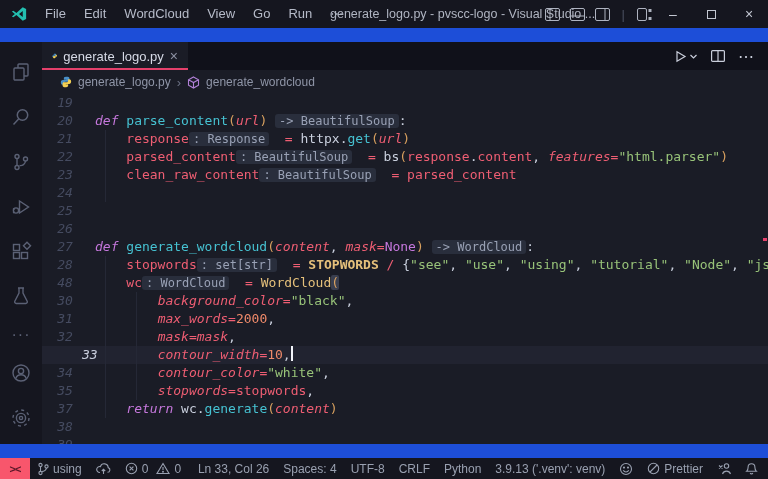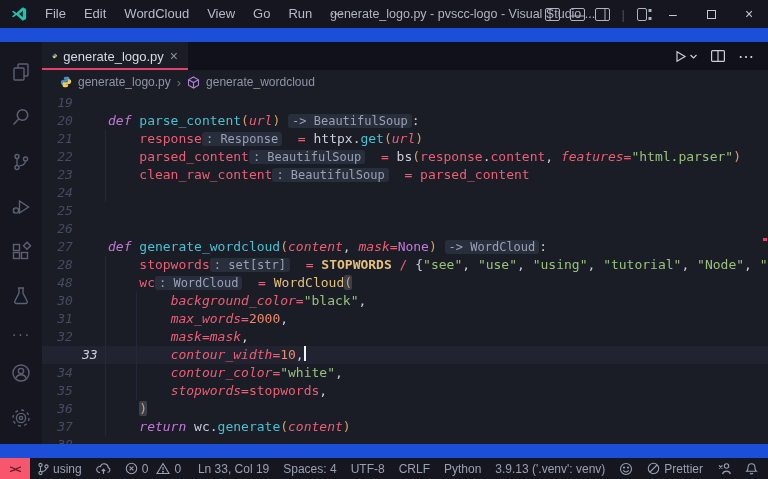--- a/index.html
+++ b/index.html
@@ -36,21 +36,21 @@
   .run-group { display:flex; align-items:center; gap:2px; }
 
   
   .breadcrumbs { height:24px; display:flex; align-items:center; gap:6px; padding-left:18px; font-size:12px; color:#8f95a7; background:#1a1c26; flex-shrink:0; }
   .bc-sep { color:#6b7083; font-size:13px; }
 
   
   .code-area { flex:1; position:relative; overflow:hidden; background:#1a1c26; font-family:"DejaVu Sans Mono", monospace; font-size:13px; }
   .row { height:18px; line-height:18px; white-space:pre; display:flex; position:relative; }
   .row .ln { width:46px; text-align:center; color:#454b60; flex-shrink:0; user-select:none;font-style:italic; }
-  .row .code { margin-left:20px; }
+  .row .code { margin-left:7px; }
   .row.current { background:#212330; }
   .row.current .ln { color:#c6cbda;padding-left:40px; }
   .g1::before, .g2::after { content:""; position:absolute; top:0; bottom:0; width:1px; background:#252836; }
   .g1::before { left:63px; }
   .g2::after { left:94px; }
 
   .t-kw   { color:#c678dd; font-style:italic; }
   .t-kw2  { color:#c678dd; }
   .t-fn   { color:#46c2d2; }
   .t-var  { color:#ef5e73; }
@@ -238,21 +238,20 @@
             <div class="row"><span class="ln">26</span><span class="code"></span></div>
             <div class="row"><span class="ln">27</span><span class="code"><span class="t-kw">def</span><span class="t-pln"> </span><span class="t-fn">generate_wordcloud</span><span class="t-par">(</span><span class="t-pvar">content</span><span class="t-pln">, </span><span class="t-pvar">mask</span><span class="t-op">=</span><span class="t-kw2">None</span><span class="t-par">)</span><span class="t-pln"> </span><span class="t-inlay">-&gt; WordCloud</span><span class="t-pln">:</span></span></div>
             <div class="row g1"><span class="ln">28</span><span class="code"><span class="t-pln">    </span><span class="t-var">stopwords</span><span class="t-inlay">: set[str]</span><span class="t-pln">  </span><span class="t-op">=</span><span class="t-pln"> </span><span class="t-konst">STOPWORDS</span><span class="t-pln"> </span><span class="t-op">/</span><span class="t-pln"> {</span><span class="t-str">"see"</span><span class="t-pln">, </span><span class="t-str">"use"</span><span class="t-pln">, </span><span class="t-str">"using"</span><span class="t-pln">, </span><span class="t-str">"tutorial"</span><span class="t-pln">, </span><span class="t-str">"Node"</span><span class="t-pln">, </span><span class="t-str">"js"</span></span></div>
             <div class="row g1"><span class="ln">48</span><span class="code"><span class="t-pln">    </span><span class="t-var">wc</span><span class="t-inlay">: WordCloud</span><span class="t-pln">  </span><span class="t-op">=</span><span class="t-pln"> </span><span class="t-cls">WordCloud</span><span class="t-brk">(</span></span></div>
             <div class="row g1 g2"><span class="ln">30</span><span class="code"><span class="t-pln">        </span><span class="t-pvar">background_color</span><span class="t-op">=</span><span class="t-str">"black"</span><span class="t-pln">,</span></span></div>
             <div class="row g1 g2"><span class="ln">31</span><span class="code"><span class="t-pln">        </span><span class="t-pvar">max_words</span><span class="t-op">=</span><span class="t-num">2000</span><span class="t-pln">,</span></span></div>
             <div class="row g1 g2"><span class="ln">32</span><span class="code"><span class="t-pln">        </span><span class="t-pvar">mask</span><span class="t-op">=</span><span class="t-pvar">mask</span><span class="t-pln">,</span></span></div>
             <div class="row g1 g2 current"><span class="ln">33</span><span class="code"><span class="t-pln">        </span><span class="t-pvar">contour_width</span><span class="t-op">=</span><span class="t-num">10</span><span class="t-pln">,</span><span class="t-cursor"></span></span></div>
             <div class="row g1 g2"><span class="ln">34</span><span class="code"><span class="t-pln">        </span><span class="t-pvar">contour_color</span><span class="t-op">=</span><span class="t-str">"white"</span><span class="t-pln">,</span></span></div>
             <div class="row g1 g2"><span class="ln">35</span><span class="code"><span class="t-pln">        </span><span class="t-pvar">stopwords</span><span class="t-op">=</span><span class="t-var">stopwords</span><span class="t-pln">,</span></span></div>
-            <div class="row g1"><span class="ln">36</span><span class="code"><span class="t-pln">    </span><span class="t-brk">)</span></span></div>
             <div class="row g1"><span class="ln">37</span><span class="code"><span class="t-pln">    </span><span class="t-kw">return</span><span class="t-pln"> </span><span class="t-pln">wc</span><span class="t-pln">.</span><span class="t-fn">generate</span><span class="t-par">(</span><span class="t-pvar">content</span><span class="t-par">)</span></span></div>
             <div class="row"><span class="ln">38</span><span class="code"></span></div>
             <div class="row"><span class="ln">39</span><span class="code"></span></div>
           </div>
         <div class="ruler-mark"></div>
       </div>
     </div>
   </div>
 
   <div class="statusbar">
@@ -281,21 +280,21 @@
         </svg>
       <span>0</span>
       <svg width="14" height="13" viewBox="0 0 14 13" fill="none" stroke="currentColor" stroke-width="1.1" style="margin-left:4px">
           <path d="M7 1.5 L13 11.5 H1 Z"></path>
           <line x1="7" y1="5" x2="7" y2="8"></line>
           <circle cx="7" cy="9.8" r="0.4" fill="currentColor"></circle>
         </svg>
       <span>0</span>
     </div>
     <div class="sb-right">
-      <div class="sb-item">Ln 33, Col 19</div>
+      <div class="sb-item">Ln 33, Col 26</div>
       <div class="sb-item">Spaces: 4</div>
       <div class="sb-item">UTF-8</div>
       <div class="sb-item">CRLF</div>
       <div class="sb-item">Python</div>
       <div class="sb-item">3.9.13 ('.venv': venv)</div>
       <div class="sb-item sb-icon">
         <svg width="14" height="14" viewBox="0 0 14 14" fill="none" stroke="currentColor" stroke-width="1.1">
             <circle cx="7" cy="7" r="5.5"></circle>
             <circle cx="5" cy="5.6" r="0.5" fill="currentColor"></circle>
             <circle cx="9" cy="5.6" r="0.5" fill="currentColor"></circle>

